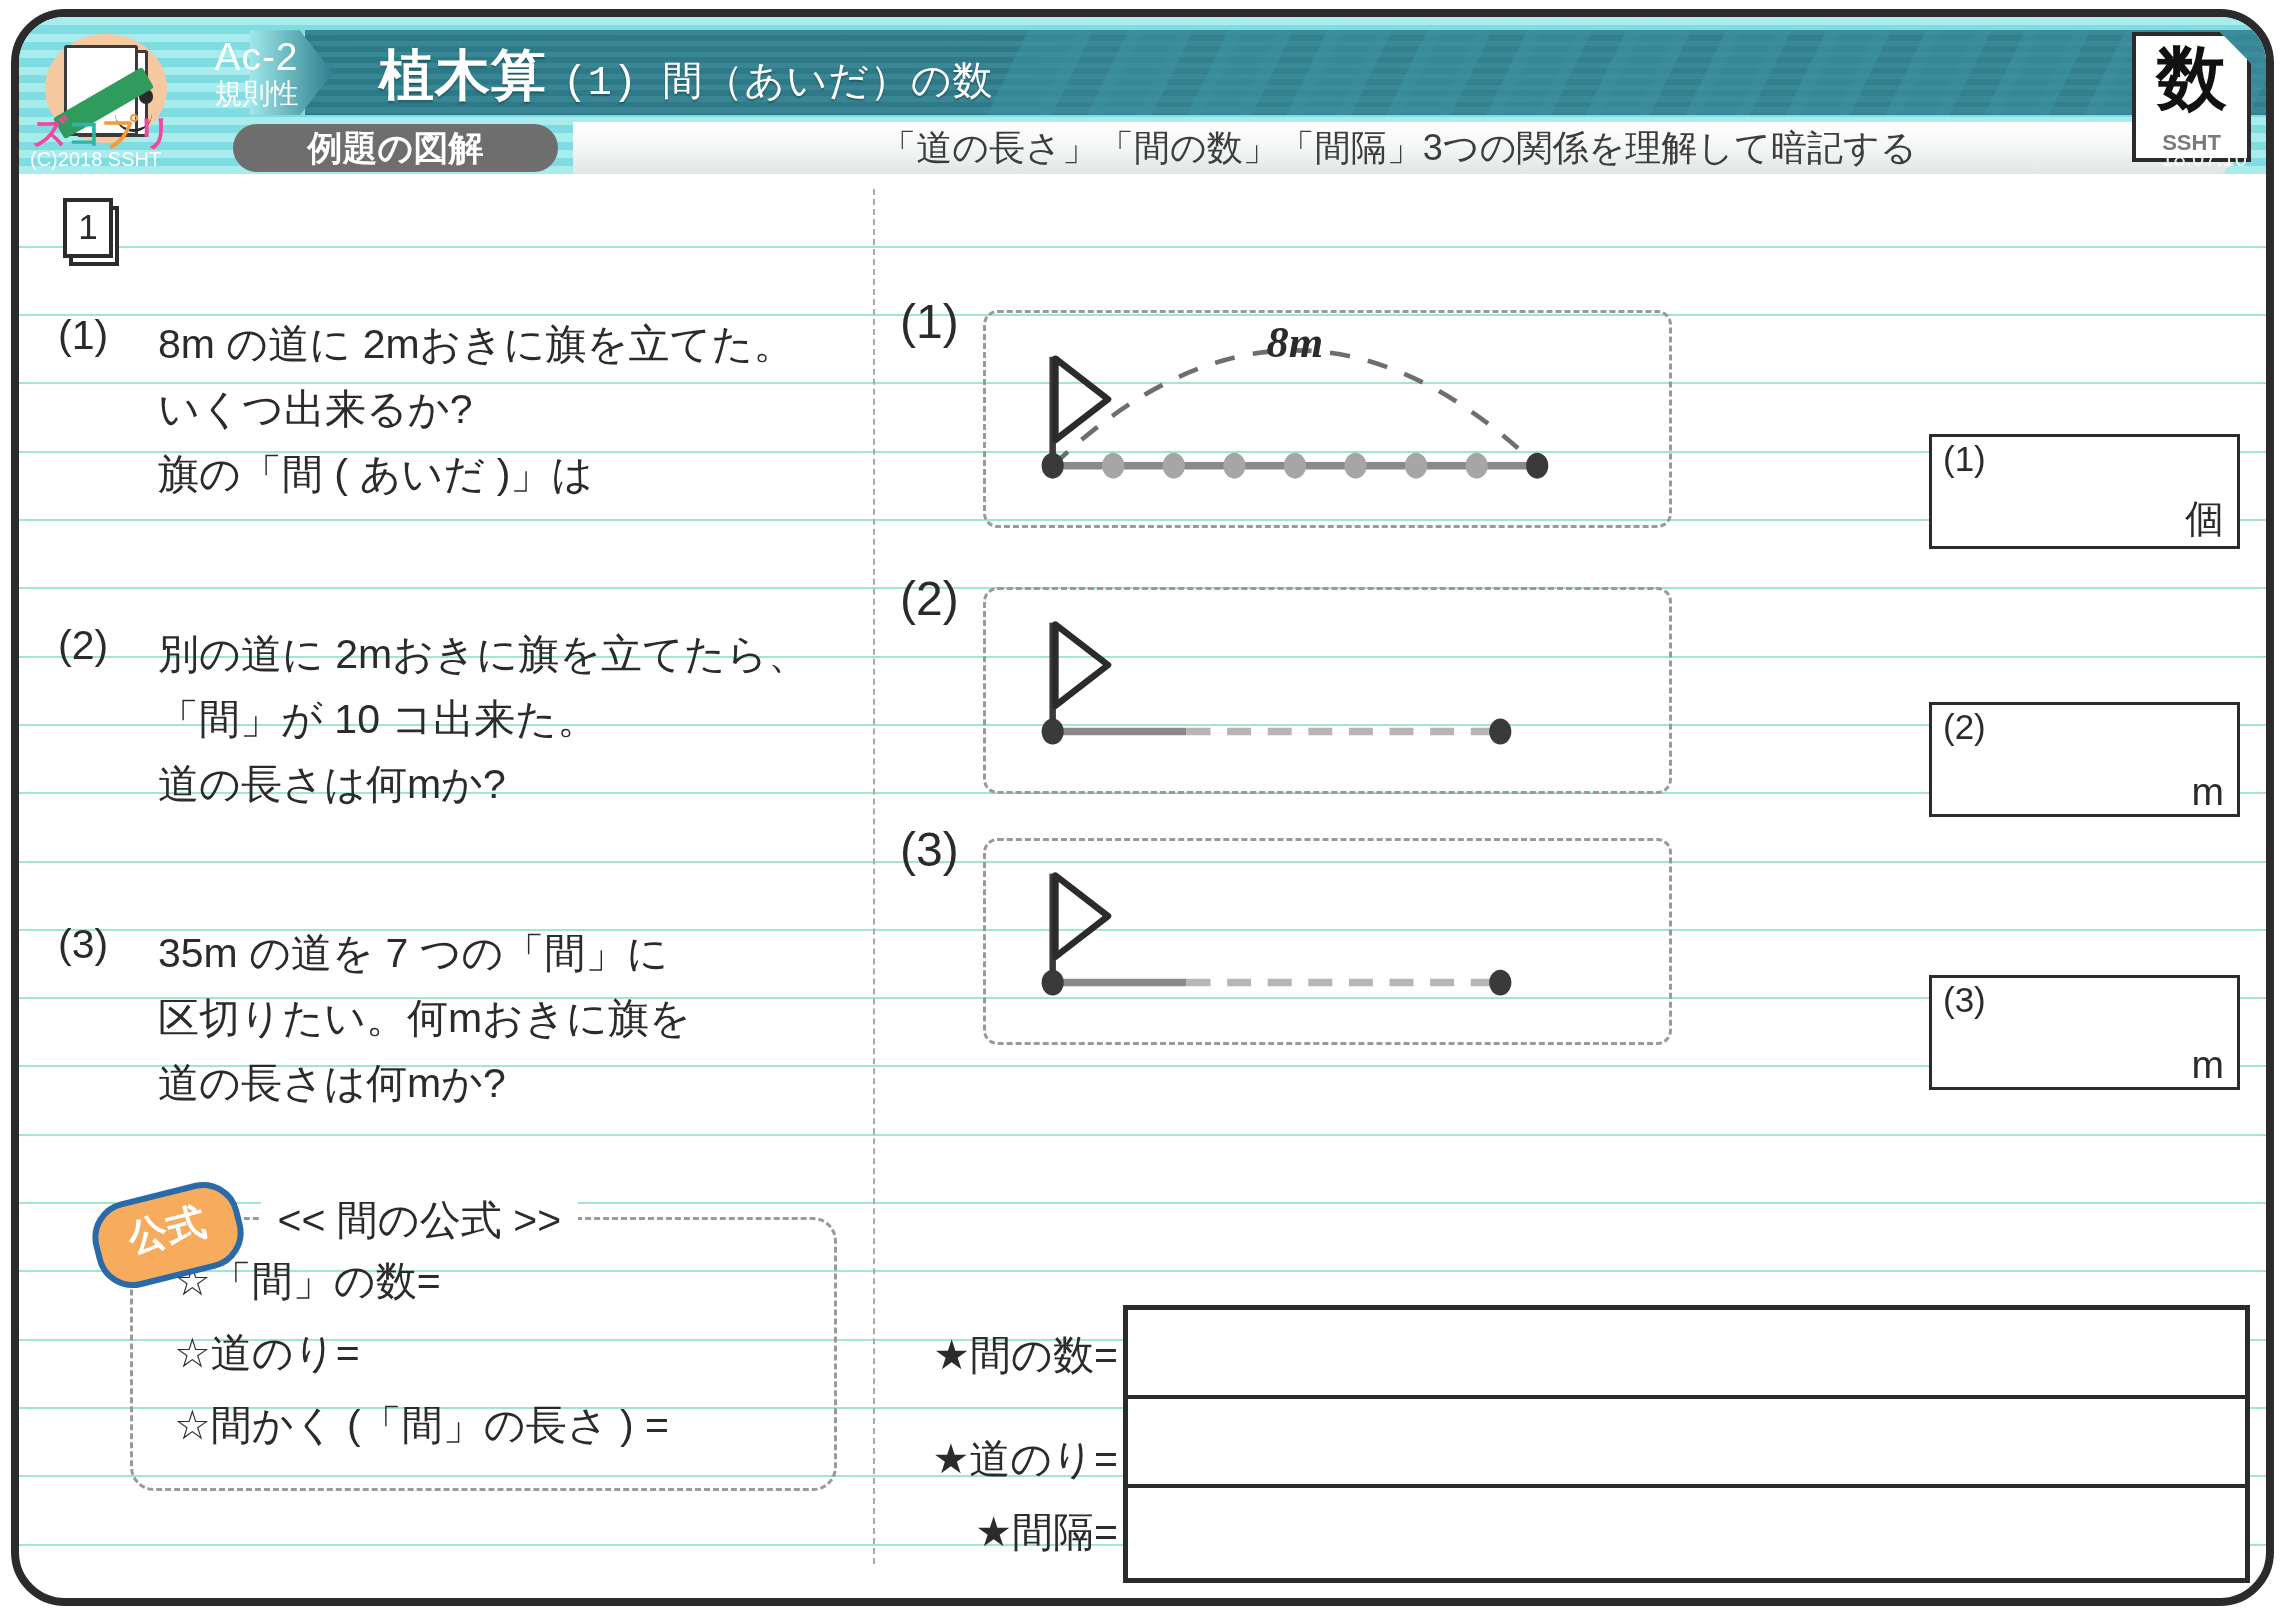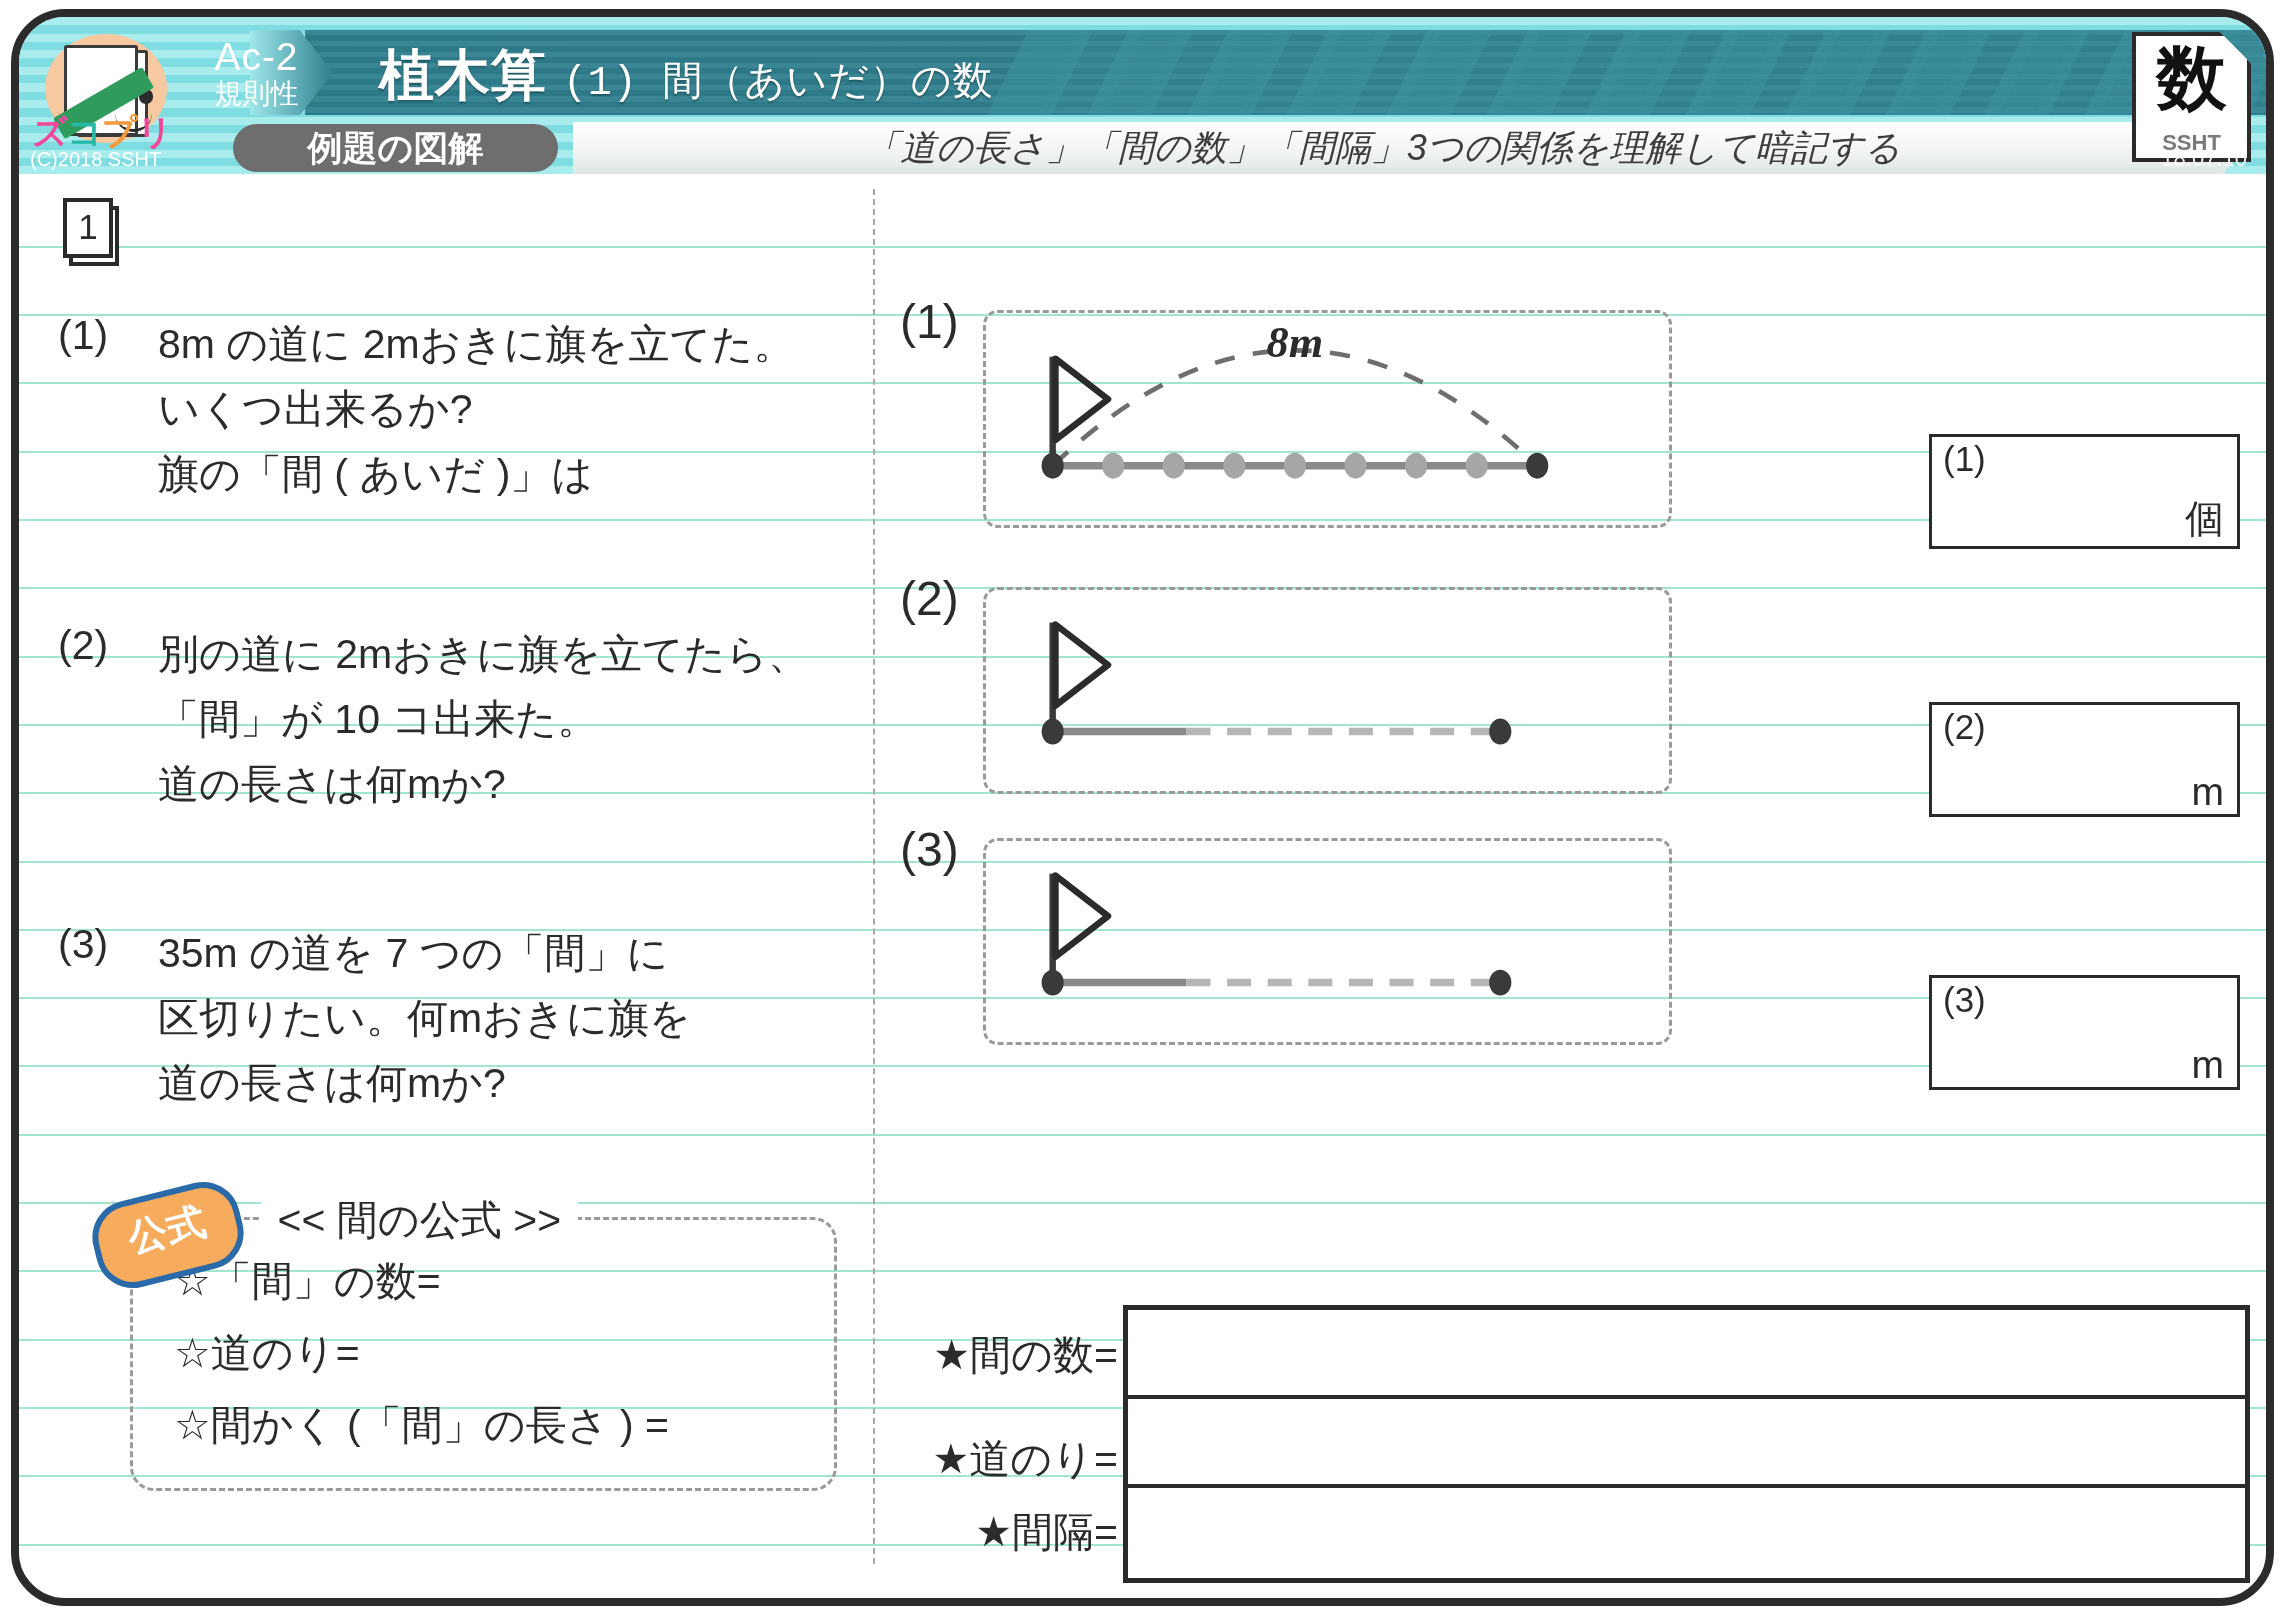--- a/index.html
+++ b/index.html
@@ -69,23 +69,23 @@
   #subrow{position:absolute;left:0;top:103px;width:2263px;height:54px;}
   #badge{position:absolute;left:214px;top:3.7px;width:325px;height:48px;
          background:#6e6e6e;border-radius:24px;color:#ffffff;font-size:35px;
          font-weight:bold;text-align:center;line-height:48px;z-index:4;}
   #subtitleWrap{position:absolute;left:554px;top:1.8px;width:1652px;height:52px;
         background:linear-gradient(180deg,#ffffff 0%,#f2f5f4 55%,#dfe6e3 100%);
         z-index:3;}
   #subtitleWrap .arrowend{position:absolute;right:-24px;top:0;width:28px;height:52px;
         background:linear-gradient(180deg,#ffffff,#dfe6e3);
         clip-path:polygon(0 0,100% 50%,0 100%);}
-  #subtitle{position:absolute;left:556px;top:3.7px;width:1615px;height:48px;
+  #subtitle{position:absolute;left:572px;top:3.7px;width:1615px;height:48px;
         line-height:48px;text-align:center;color:#3d3d3d;font-size:36px;
-        white-space:nowrap;z-index:5;font-style:italic;}
+        white-space:nowrap;z-index:5;}
 
   
   #docbadge{position:absolute;right:31px;top:14.8px;width:111px;height:122px;z-index:9;
         background:#ffffff;border:4.6px solid #2b2b2b;
         clip-path:polygon(0 0,74% 0,100% 24%,100% 100%,0 100%);}
   #docbadge .k{position:absolute;left:0;top:-3.7px;width:111px;text-align:center;
         font-size:70px;font-weight:bold;color:#111;line-height:92px;}
   #docbadge .s{position:absolute;left:0;bottom:1.8px;width:111px;text-align:center;
         font-size:22px;font-weight:bold;color:#7a7a7a;}
   #hdate{position:absolute;right:35px;top:129px;color:#ffffff;font-size:22px;z-index:9;

